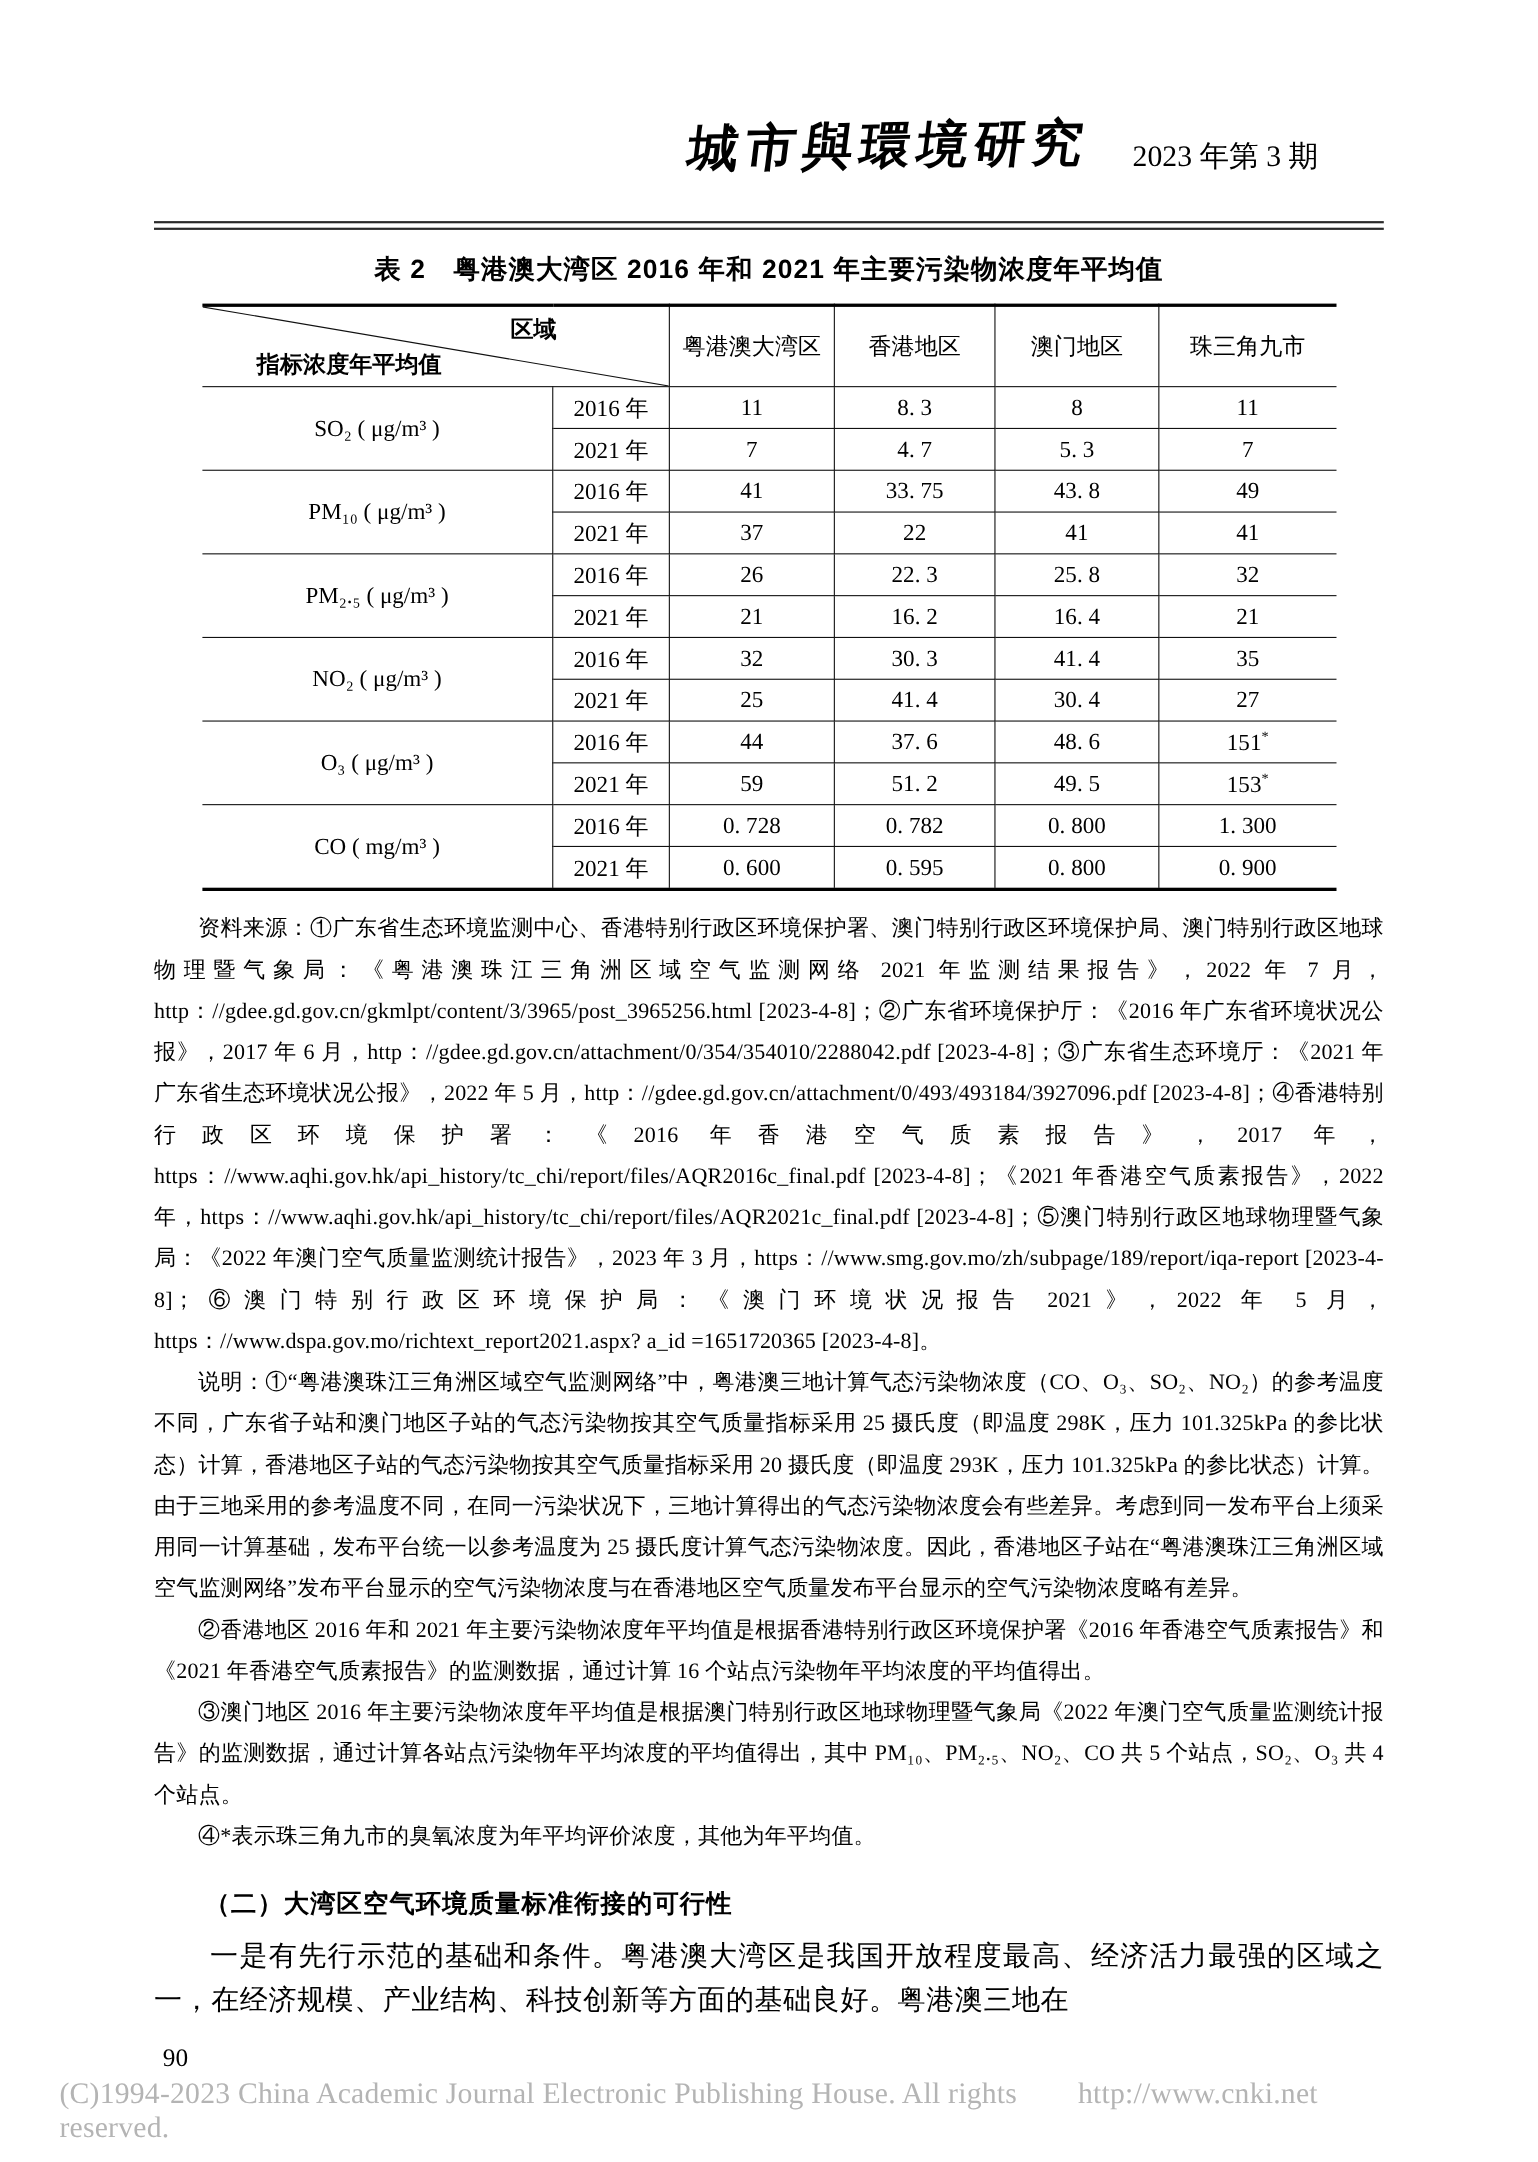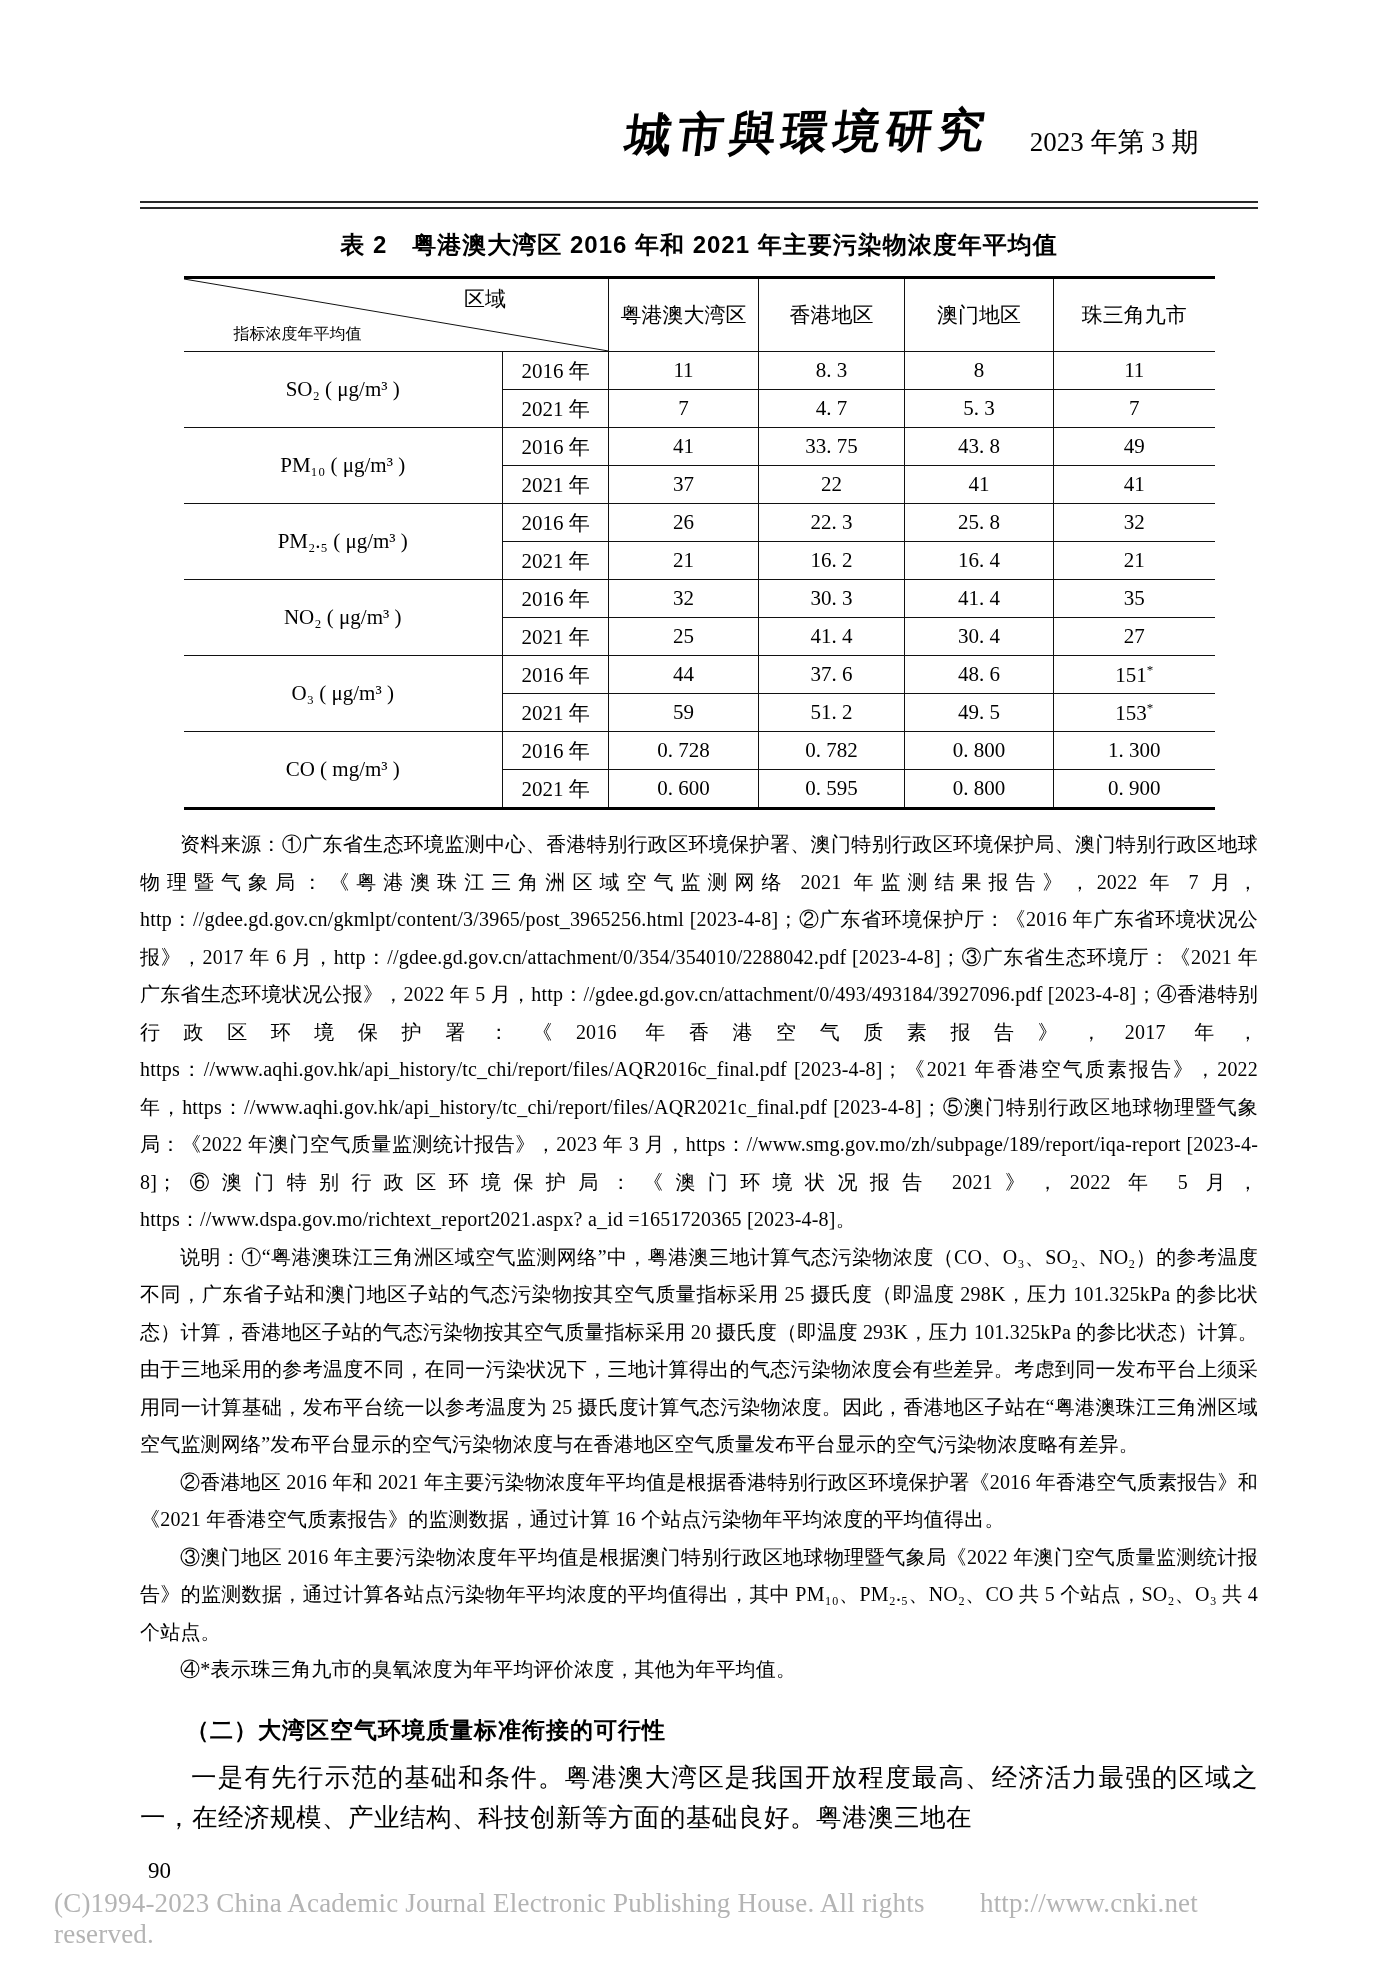--- a/index.html
+++ b/index.html
@@ -37,24 +37,24 @@
     width:1031px; font-size:21px;
     border-top:3px solid #000; border-bottom:3px solid #000;
   }
   .dtable td {
     border:1px solid #111; text-align:center; vertical-align:middle;
     height:37px; padding:0 2px; overflow:hidden;
   }
   .dtable td.poll { border-left:none; }
   .dtable td.lastcol { border-right:none; }
   .dtable tr.hdr td { height:72px; }
-  td.diag { position:relative; border-left:none; padding:0; }
+  td.diag { position:relative; border-left:none; padding:0;font-weight:bold; }
   svg.dg { position:absolute; left:0; top:0; width:100%; height:100%; display:block; }
   .dg-top { position:absolute; top:6px; right:102px; font-size:21px; }
-  .dg-bot { position:absolute; bottom:6px; left:50px; font-size:16px; }
+  .dg-bot { position:absolute; bottom:6px; left:50px; font-size:21px; }
   .dtable sup { font-size:13px; }
 
   
   .note {
     margin-top:16px; font-size:20px; line-height:37.5px;
     text-align:justify; letter-spacing:0.2px;
   }
   .note p { margin:0; text-indent:2em; }
 
   

